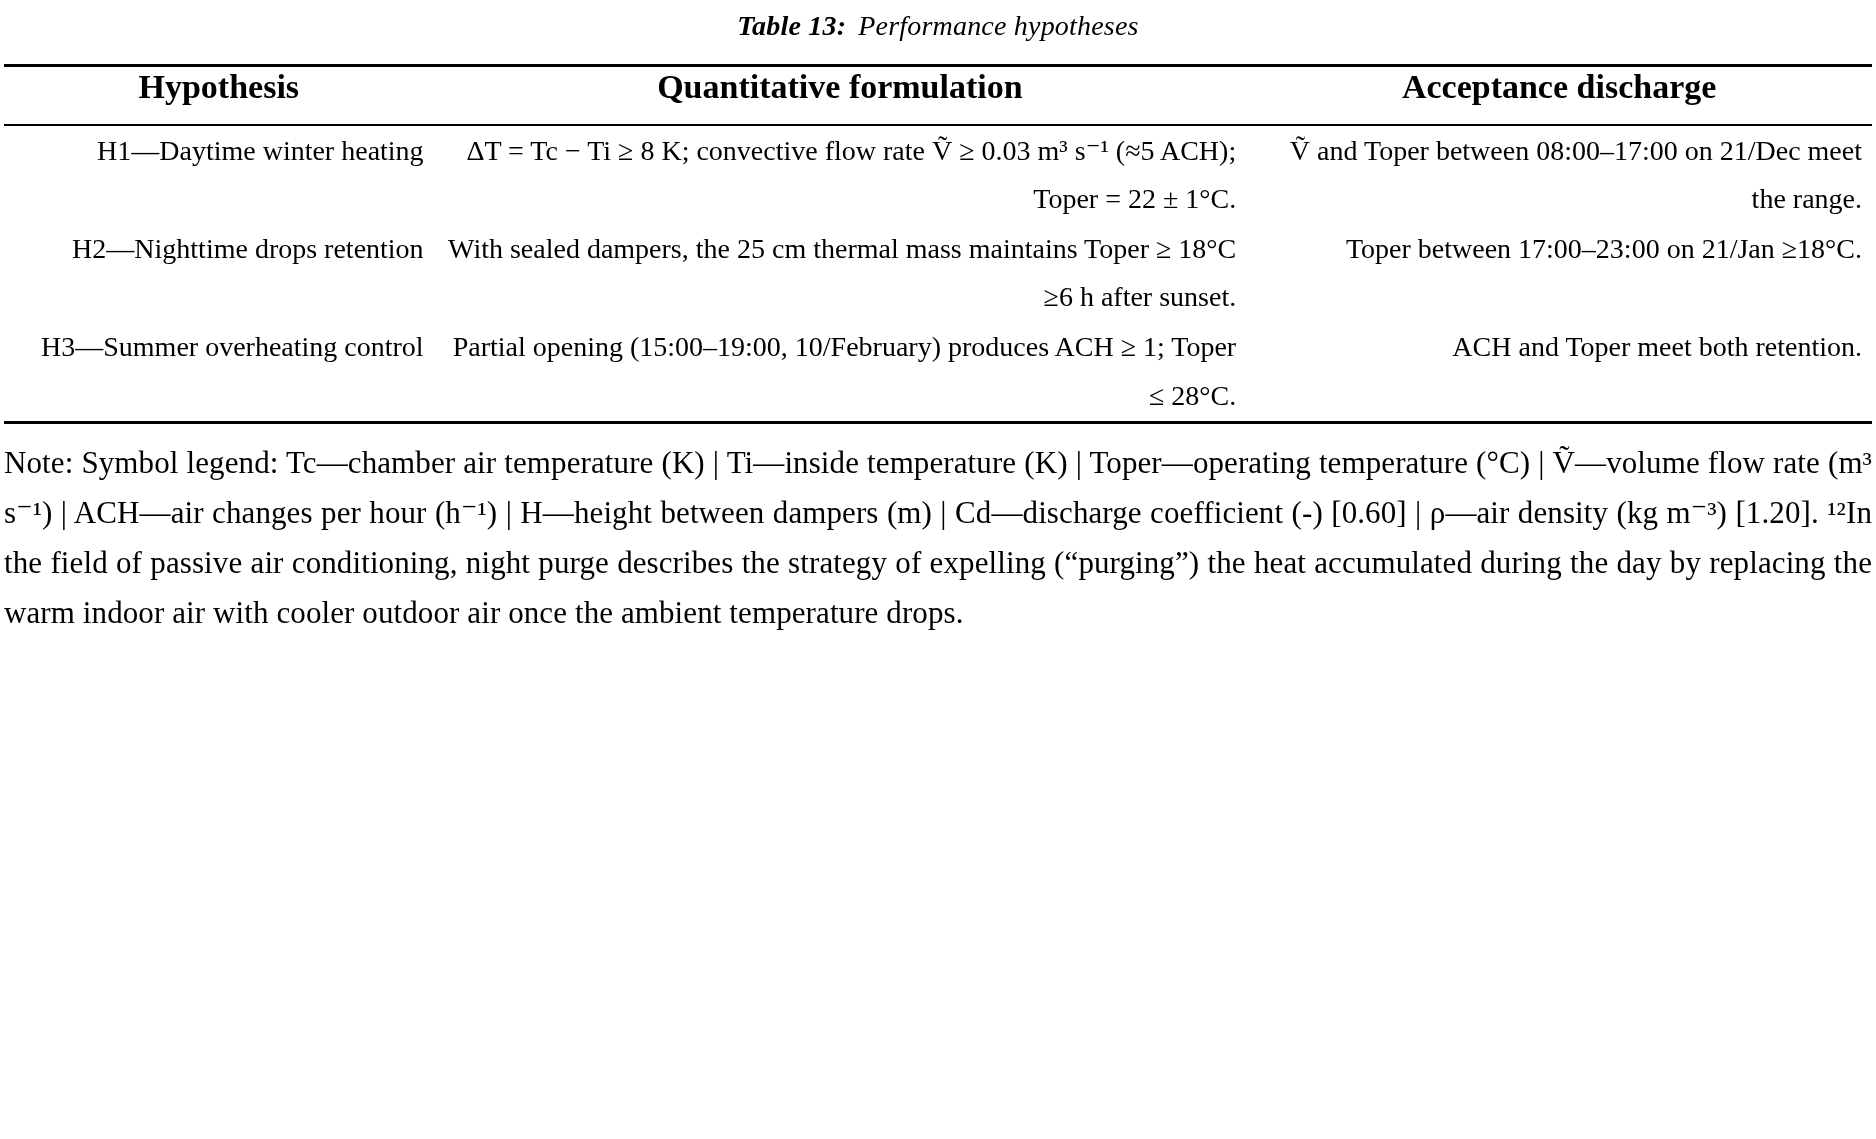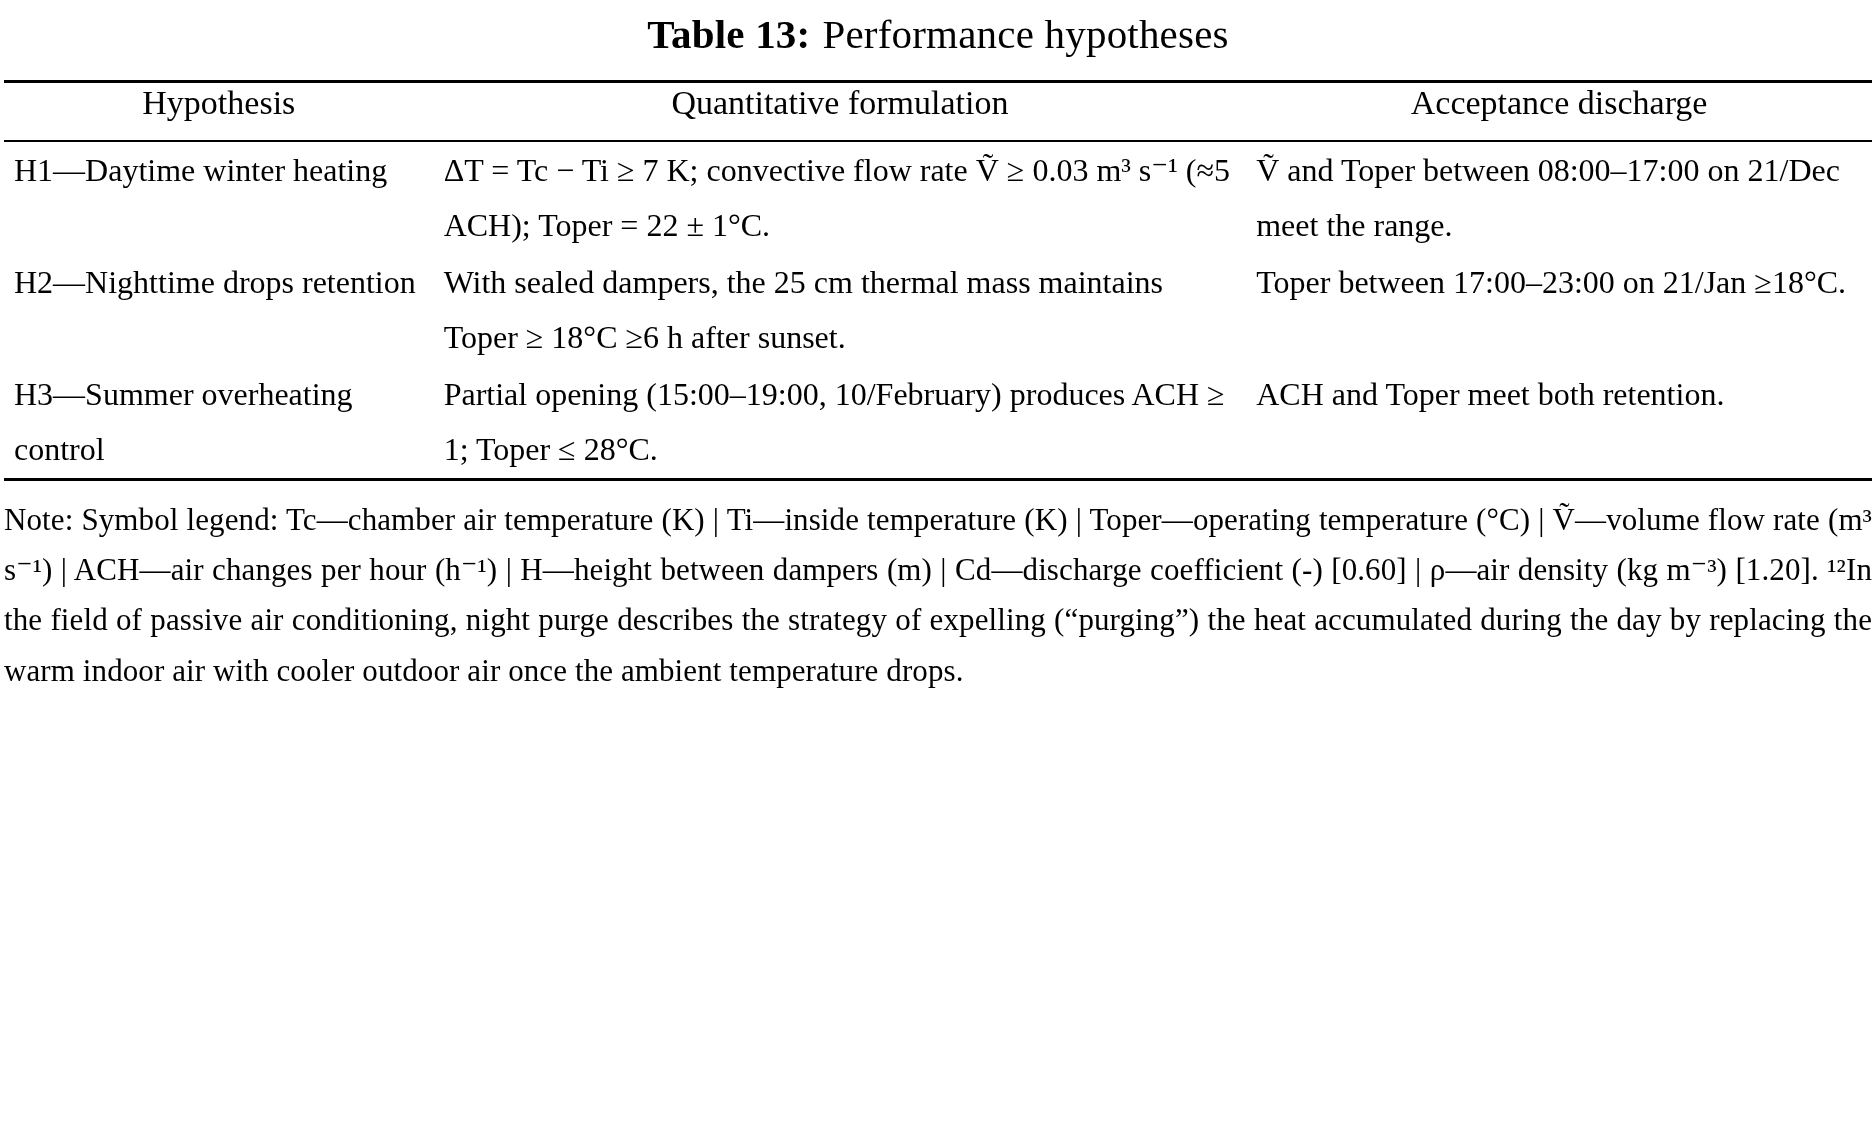--- a/index.html
+++ b/index.html
@@ -10,44 +10,45 @@
   }
   .page {
     width: 1876px;
     height: 1139px;
     background: #ffffff;
     padding: 10px 4px 0 4px;
     overflow: hidden;
   }
   .caption {
     text-align: center;
-    font-size: 41px;
+    font-size: 28px;
     margin-bottom: 22px;
     letter-spacing: 0.2px;
+    font-style: italic;
   }
   .caption .cap-label { font-weight: bold; }
   .caption .cap-text { margin-left: 12px; }
 
   table.hyp {
     width: 100%;
     border-collapse: collapse;
     border-top: 3px solid #000;
     border-bottom: 3px solid #000;
   }
   table.hyp th {
     font-size: 34px;
-    font-weight: normal;
+    font-weight: bold;
     text-align: center;
     padding: 0 6px 16px 6px;
     border-bottom: 2px solid #000;
     line-height: 1.2;
   }
   table.hyp td {
-    font-size: 32px;
-    text-align: left;
+    font-size: 28px;
+    text-align: right;
     vertical-align: top;
     line-height: 1.72;
     padding: 1px 10px;
   }
   col.c1 { width: 23%; }
   col.c2 { width: 43.5%; }
   col.c3 { width: 33.5%; }
 
   .footnote {
     font-size: 31px;
@@ -75,21 +76,21 @@
     <thead>
       <tr>
         <th>Hypothesis</th>
         <th>Quantitative formulation</th>
         <th>Acceptance discharge</th>
       </tr>
     </thead>
     <tbody>
       <tr>
         <td>H1—Daytime winter heating</td>
-        <td>ΔT = Tc − Ti ≥ 7 K; convective flow rate Ṽ ≥ 0.03 m³ s⁻¹ (≈5 ACH); Toper = 22 ± 1°C.</td>
+        <td>ΔT = Tc − Ti ≥ 8 K; convective flow rate Ṽ ≥ 0.03 m³ s⁻¹ (≈5 ACH); Toper = 22 ± 1°C.</td>
         <td>Ṽ and Toper between 08:00–17:00 on 21/Dec meet the range.</td>
       </tr>
       <tr>
         <td>H2—Nighttime drops retention</td>
         <td>With sealed dampers, the 25 cm thermal mass maintains Toper ≥ 18°C ≥6 h after sunset.</td>
         <td>Toper between 17:00–23:00 on 21/Jan ≥18°C.</td>
       </tr>
       <tr>
         <td>H3—Summer overheating control</td>
         <td>Partial opening (15:00–19:00, 10/February) produces ACH ≥ 1; Toper ≤ 28°C.</td>

